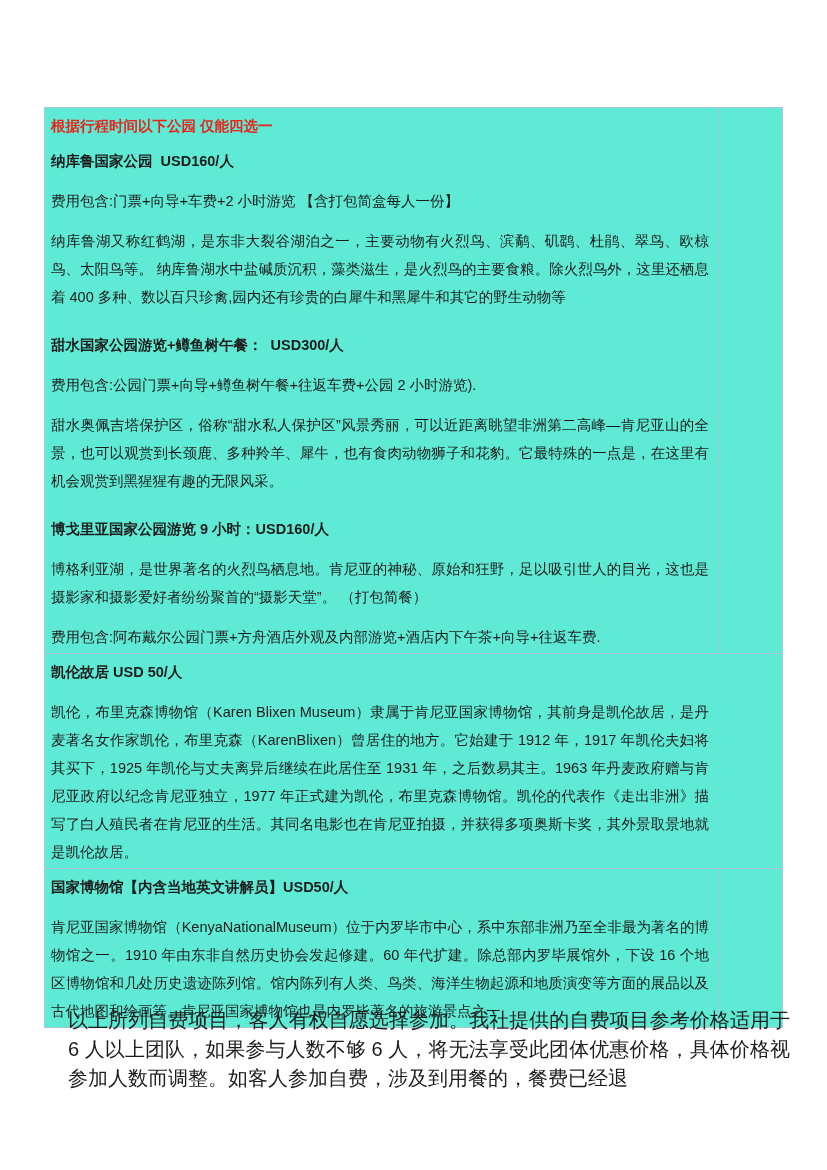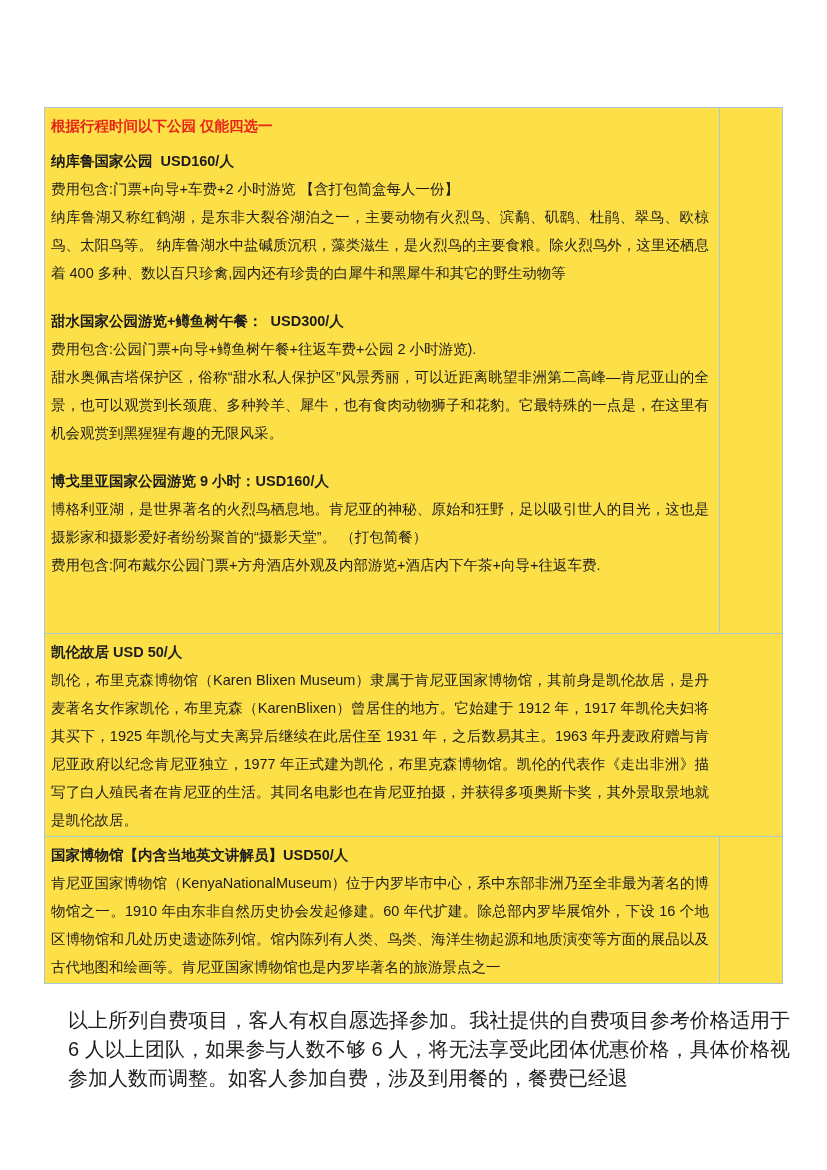--- a/index.html
+++ b/index.html
@@ -15,21 +15,21 @@
     color: #1c1c1c;
     overflow: hidden;
   }
   .doc-table {
     position: absolute;
     left: 44px;
     top: 107px;
     width: 739px;
     border: 1px solid #a9c8d8;
     box-sizing: border-box;
-    background: #fde047;
+    background: #5eead4;
   }
   .trow {
     display: flex;
     border-bottom: 1px solid #a9c8d8;
   }
   .trow:last-child {
     border-bottom: none;
     justify-content: space-between;
   }
   .trow.r1 { min-height: 525px; }
@@ -45,20 +45,21 @@
     border-left: 1px solid #a9c8d8;
   }
   p {
     margin: 0;
     font-size: 14.5px;
     line-height: 28px;
   }
   .para {
     text-align: justify;
     text-justify: inter-ideograph;
+    margin-top: 12px;
   }
   .sec-title {
     font-weight: bold;
     white-space: pre-wrap;
   }
   .red-title {
     font-weight: bold;
     color: #e8251b;
   }
   .gap-s { margin-top: 7px; }

